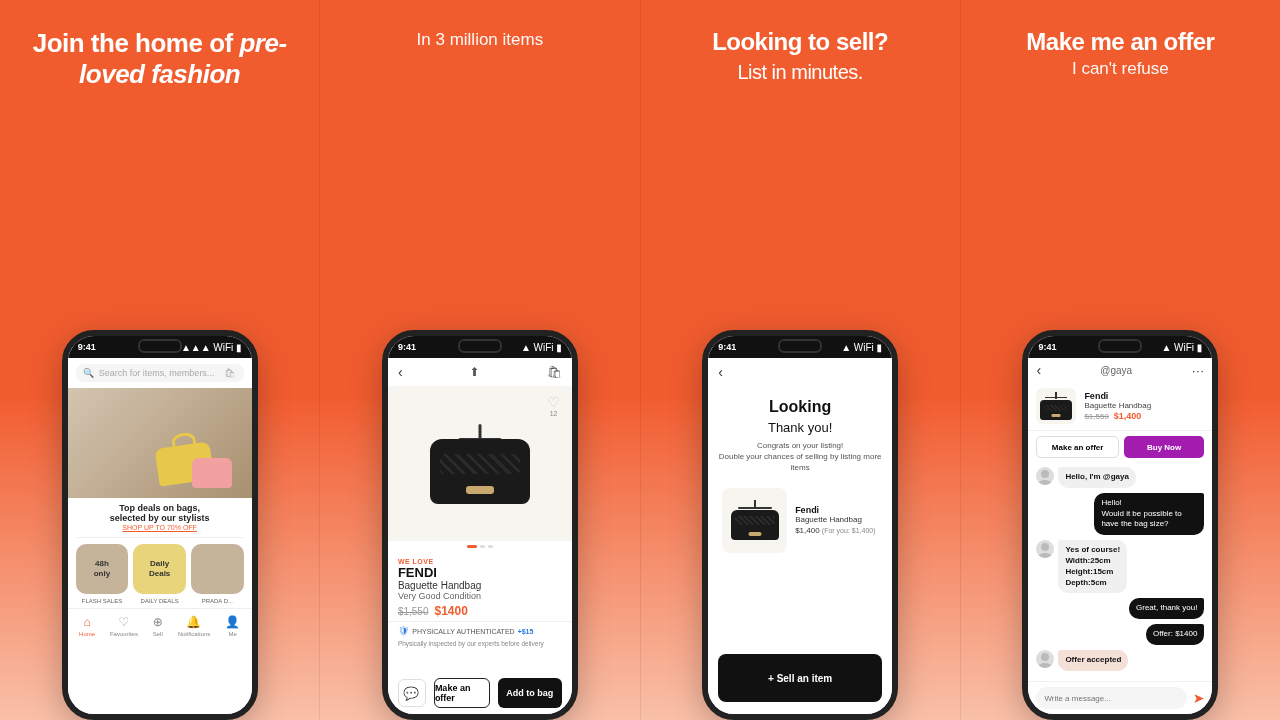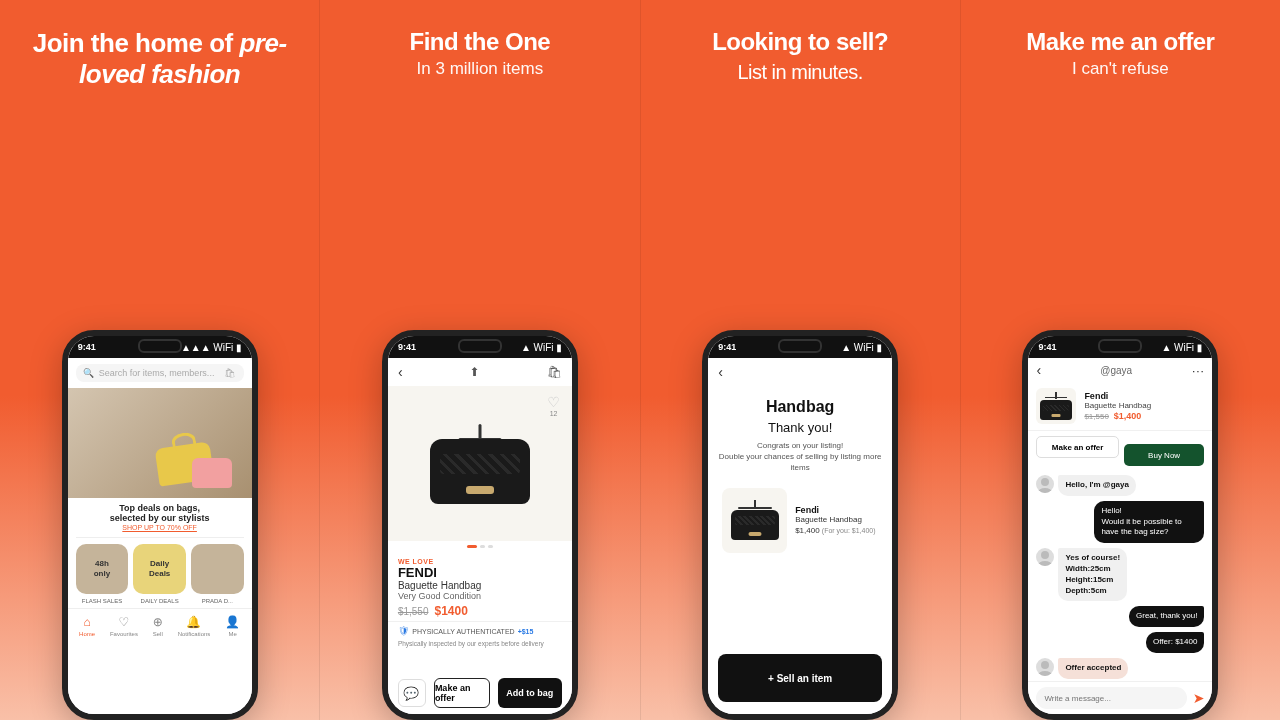--- a/index.html
+++ b/index.html
@@ -541,29 +541,28 @@
       background: #fff;
       cursor: pointer;
       display: flex;
       align-items: center;
       justify-content: center;
     }
     .p4-buy-btn {
       flex: 1;
       height: 22px;
       border-radius: 5px;
-      background: #14532d;
+      background: #a21caf;
       color: #fff;
       font-size: 8px;
-      font-weight: 400;
+      font-weight: 700;
       cursor: pointer;
       display: flex;
       align-items: center;
       justify-content: center;
-      margin-top: 8px;
     }
     .p4-messages {
       flex: 1;
       overflow: hidden;
       padding: 4px 8px;
       display: flex;
       flex-direction: column;
       gap: 5px;
     }
     .p4-msg-row {
@@ -683,21 +682,20 @@
             <span>Me</span>
           </div>
         </div>
       </div>
     </div>
   </div>
 </div>
 
 <div class="panel panel-bg-orange">
   <div class="panel-header">
-    <h1 class="big">Find the One</h1>
     <p>In 3 million items</p>
   </div>
   <div class="phone-wrap">
     <div class="phone">
       <div class="phone-notch-bar">
         <span class="phone-time">9:41</span>
         <span class="phone-status-icons">▲ WiFi ▮</span>
       </div>
       <div class="phone-body">
         <div class="p2-top-bar">
@@ -756,21 +754,21 @@
     <div class="phone">
       <div class="phone-notch-bar">
         <span class="phone-time">9:41</span>
         <span class="phone-status-icons">▲ WiFi ▮</span>
       </div>
       <div class="phone-body">
         <div class="p3-top-bar">
           <span style="font-size:14px;color:#333;">‹</span>
         </div>
         <div class="p3-body">
-          <div class="p3-title">Handbag</div>
+          <div class="p3-title">Looking</div>
           <div class="p3-thankyou">Thank you!</div>
           <div class="p3-congrats">
             <span>Congrats on your listing!</span><br>
             <span>Double your chances of selling by listing more items</span>
           </div>
           <div class="p3-item-card">
             <div class="p3-item-img">
               <div style="width:48px;height:40px;position:relative;">
                 <div style="position:absolute;top:0;left:50%;transform:translateX(-50%);width:2px;height:9px;background:#333;"></div>
                 <div style="position:absolute;top:7px;left:50%;transform:translateX(-50%);width:2px;height:0;border-top:none;"></div>

